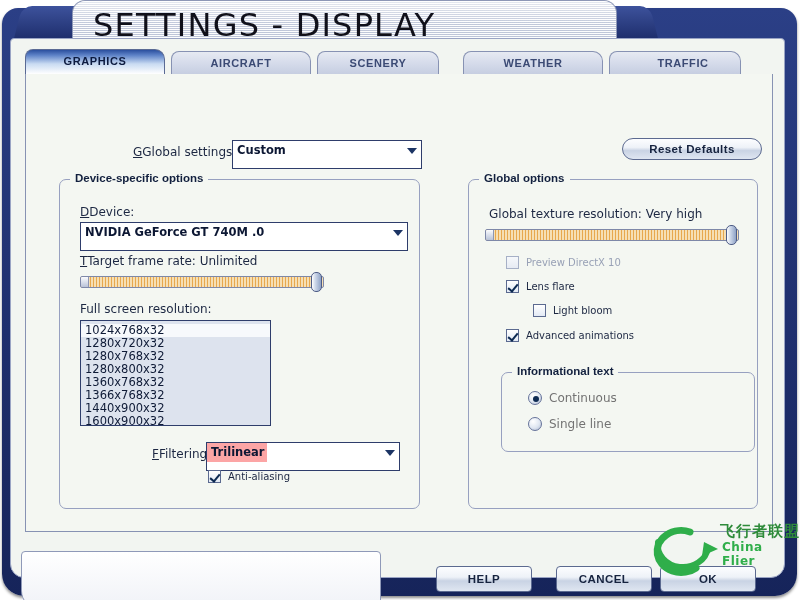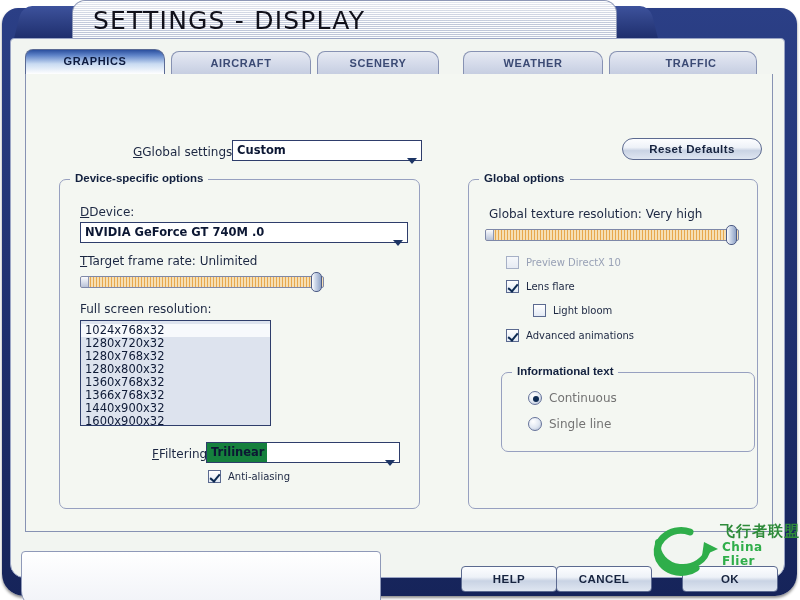--- a/index.html
+++ b/index.html
@@ -51,21 +51,21 @@
     overflow: hidden;
   }
   .titlebar .sheen {
     position: absolute; left:0; top:0; width:100%; height:39px;
     background: linear-gradient(180deg, rgba(255,255,255,.55), rgba(255,255,255,0) 60%);
     pointer-events: none;
   }
   .title-text {
     position: absolute;
     left: 20px; top: 5px;
-    font-size: 25px;
+    font-size: 32px;
     letter-spacing: 1.2px;
     color: #10101a;
     font-family: "DejaVu Sans", sans-serif;
     font-weight: 400;
   }
   .title-cap-left {
     position: absolute;
     left: 18px; top: 6px; width: 62px; height: 33px;
     background: linear-gradient(180deg,#3d529c,#1e2e6c);
     border-radius: 10px 0 0 0;
@@ -142,39 +142,39 @@
     font-size: 12px;
     color: #1c2742;
     font-family: "DejaVu Sans", sans-serif;
     white-space: nowrap;
   }
   .lab u { text-decoration: underline; }
 
   
   .combo {
     position: absolute;
-    height: 21px;
+    height: 29px;
     border: 1px solid #2e3d6b;
     background: #ffffff;
     display: flex;
-    align-items: center;
+    align-items: flex-start;
   }
   .combo .val {
     flex: 1;
     font-size: 11.5px;
     font-weight: bold;
     color: #0c1733;
     line-height: 19px;
     padding-left: 4px;
     white-space: nowrap;
     overflow: hidden;
     font-family: "DejaVu Sans", sans-serif;
   }
   .combo .val.sel {
-    background: #15803d;
+    background: #fca5a5;
     display: inline-block;
     flex: none;
     padding-right: 2px;
   }
   .combo .arrow {
     width: 20px;
     background: linear-gradient(180deg,#fbfcfe 0%, #cfdcee 45%, #8fb0da 100%);
     border-left: 1px solid #2e3d6b;
     position: relative;
   }
@@ -351,21 +351,21 @@
       </div>
       <div class="tab" style="left:146px; width:140px;">
         <span class="lbl">AIRCRAFT</span>
       </div>
       <div class="tab" style="left:292px; width:122px;">
         <span class="lbl">SCENERY</span>
       </div>
       <div class="tab" style="left:438px; width:140px;">
         <span class="lbl">WEATHER</span>
       </div>
-      <div class="tab" style="left:584px; width:148px;padding-left:16px;">
+      <div class="tab" style="left:584px; width:132px;padding-left:16px;">
         <span class="lbl">TRAFFIC</span>
       </div>
     </div>
 
     <div class="content">
 
       <div class="lab" style="left:107px; top:71px;">
         <u>G</u><span>Global settings:</span>
       </div>
       <div class="combo" style="left:206px; top:66px; width:190px;">
@@ -464,27 +464,27 @@
             <span class="radio"></span>
             <span class="rtext">Single line</span>
           </div>
         </div>
       </div>
 
     </div>
 
     <div class="tray"></div>
 
-    <div class="btn" style="left:450px; top:527px; width:96px; height:26px;">
+    <div class="btn" style="left:425px; top:527px; width:96px; height:26px;">
       <span>HELP</span>
     </div>
     <div class="btn" style="left:545px; top:527px; width:96px; height:26px;">
       <span>CANCEL</span>
     </div>
-    <div class="btn" style="left:649px; top:527px; width:96px; height:26px;margin-left:22px;">
+    <div class="btn" style="left:649px; top:527px; width:96px; height:26px;">
       <span>OK</span>
     </div>
 
   </div>
 
   <div class="wm">
     <svg width="110" height="62" viewBox="0 0 110 62">
       <path d="M42 14 A24 21 0 1 0 48 50" fill="none" stroke="#2fae4a" stroke-width="7" stroke-linecap="round"></path>
       <path d="M10 24 A24 21 0 1 0 60 30" fill="none" stroke="#2fae4a" stroke-width="6" stroke-linecap="round"></path>
       <path d="M56 24 L70 31 L54 38 Z" fill="#2fae4a"></path>

